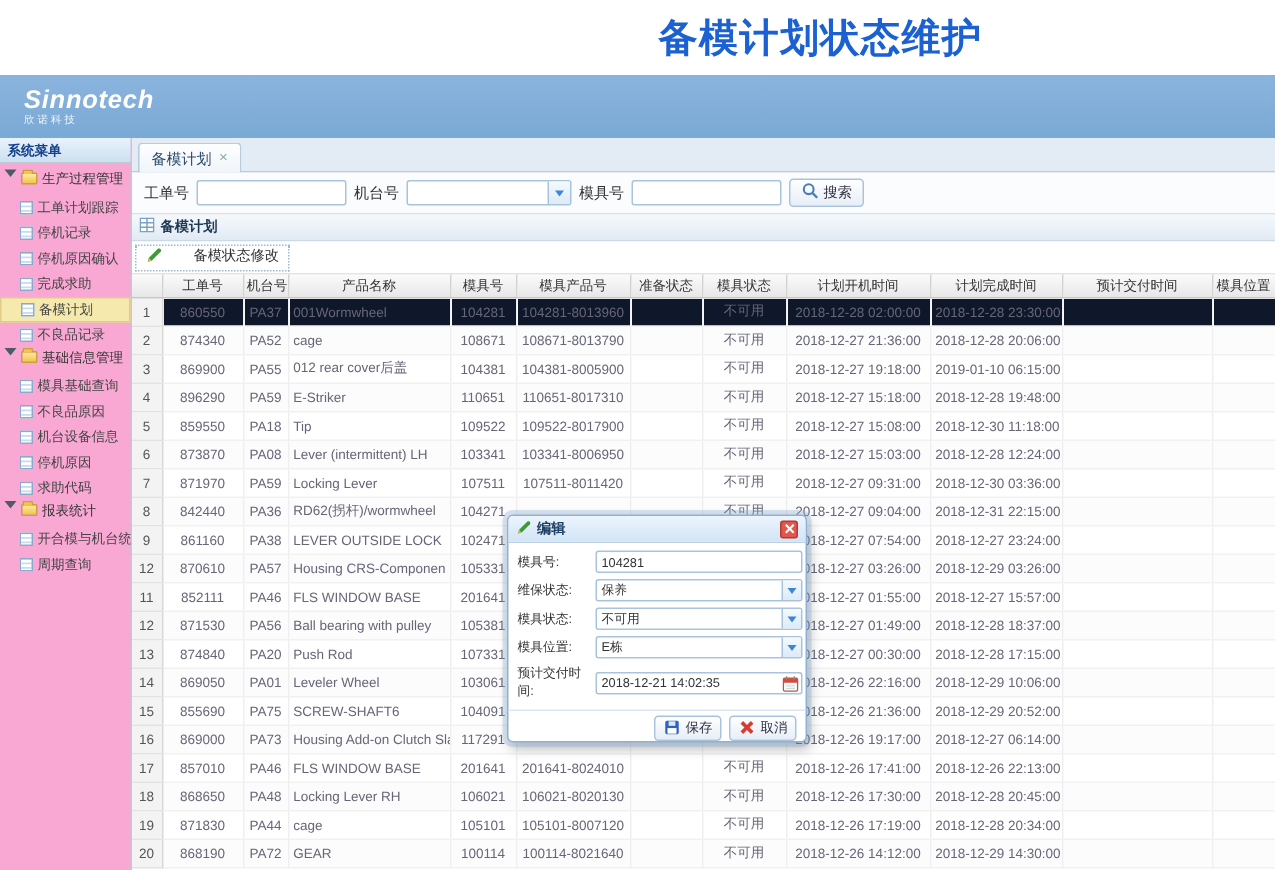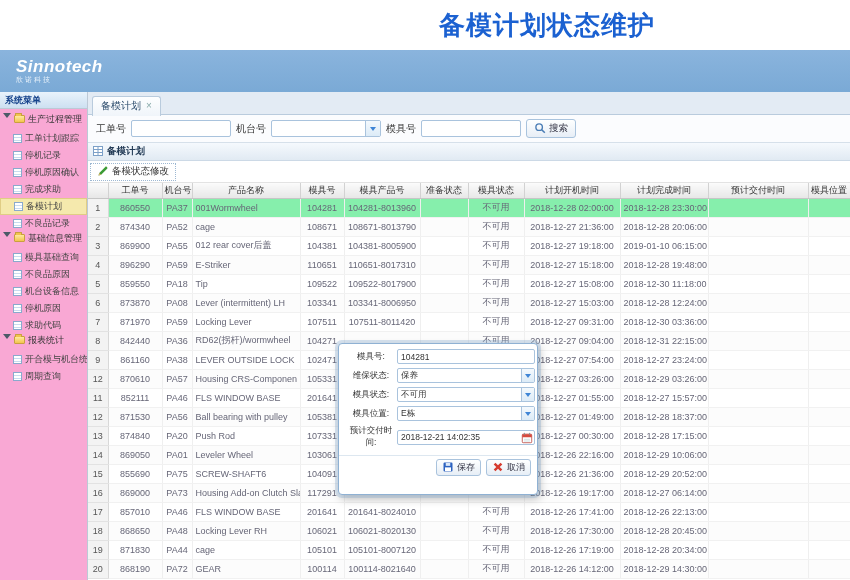--- a/index.html
+++ b/index.html
@@ -73,51 +73,51 @@
     display:flex;align-items:center;justify-content:center;}
   .chev{width:0;height:0;border-left:3.5px solid transparent;border-right:3.5px solid transparent;
     border-top:4.5px solid #3f85d6;}
   .btn{display:flex;align-items:center;gap:3px;height:19px;padding:0 7px;border:1px solid #a9c3dd;
     border-radius:3px;background:linear-gradient(#feffff,#e7eef6);font-size:9.5px;color:#334;cursor:pointer;}
   .btn svg{width:12px;height:12px;}
 
   .panel-hd{height:18px;background:linear-gradient(#f5f9fd,#e1eaf3);border-bottom:1px solid #ccd9e6;
     display:flex;align-items:center;gap:4px;padding-left:5px;font-size:9.5px;color:#223a55;font-weight:bold;}
   .toolbar{height:22px;background:#fff;border-bottom:1px solid #e3e3e3;display:flex;align-items:center;padding:1px 2px;}
-  .tool-btn{display:flex;align-items:center;gap:3px;height:18px;padding:0 6px;font-size:9.5px;color:#333;
+  .tool-btn{display:flex;align-items:flex-start;gap:20px;height:18px;padding:0 6px;font-size:9.5px;color:#333;
     background:#fff;border:1px dotted #9db8d2;cursor:pointer;}
   .tool-btn svg{width:12px;height:12px;}
 
   
   table.grid{border-collapse:collapse;table-layout:fixed;width:762px;}
   .grid th{height:15px;background:linear-gradient(#fbfbfb,#e7e7e7);border-right:1px solid #d2d2d2;
     border-bottom:1px solid #c6c6c6;font-size:9px;color:#333;font-weight:normal;
     white-space:nowrap;overflow:hidden;padding:0 2px;}
   .grid td{height:19px;font-size:9px;color:#667;border-right:1px solid #efefef;
     border-bottom:1px solid #f1f1f1;padding:0 3px;white-space:nowrap;overflow:hidden;text-align:center;}
   .grid td:nth-child(4){text-align:left;}
   .grid td.numcell{background:#f3f3f3;border-right:1px solid #d8d8d8;border-bottom:1px solid #e2e2e2;
     color:#555;text-align:center;}
-  .grid tr.selected td{background:#86efac;}
+  .grid tr.selected td{background:#0f172a;}
   .grid tr.selected td.numcell{background:#f3f3f3;}
   .grid tr:nth-child(even) td:not(.numcell){background:#fcfcfc;}
   .grid tr.selected:nth-child(even) td:not(.numcell){background:#f8efbf;}
 
   
   .modal{position:absolute;left:338px;top:343px;width:200px;height:152px;background:#fff;
     border:1px solid #8fb1d3;border-radius:4px;
     box-shadow:0 0 0 3px rgba(140,175,210,.35), 2px 4px 8px rgba(0,0,0,.25);}
   .modal-hd{height:18px;background:linear-gradient(#ecf5fd,#d2e4f5);border-bottom:1px solid #b9cfe4;
     border-radius:3px 3px 0 0;display:flex;align-items:center;gap:3px;padding:0 5px;
     font-size:9.5px;color:#1d3f63;font-weight:bold;}
   .modal-hd svg{width:11px;height:11px;}
   .modal-close{margin-left:auto;width:12px;height:12px;background:#e2574c;border:1px solid #b8392f;
     border-radius:2px;display:flex;align-items:center;justify-content:center;cursor:pointer;}
   .modal-close svg{width:7px;height:7px;}
-  .modal-body{padding:5px 2px 2px 6px;text-align:center;}
+  .modal-body{padding:5px 2px 2px 6px;}
   .m-row{display:flex;align-items:center;margin-bottom:4px;}
   .m-label{width:52px;flex:none;font-size:8.5px;color:#333;}
   .m-input{flex:1;height:15px;border:1px solid #a9c3dd;border-radius:2px;background:#fff;
     display:flex;align-items:center;position:relative;padding:0 3px;font-size:8.5px;color:#333;}
   .m-input .m-trigger{position:absolute;right:0;top:0;width:13px;height:100%;
     background:linear-gradient(#f4f9fd,#dcebf7);border-left:1px solid #a9c3dd;
     display:flex;align-items:center;justify-content:center;}
   .m-input .cal{position:absolute;right:1px;top:1px;width:12px;height:12px;}
   .modal-ft{display:flex;justify-content:flex-end;gap:5px;padding:3px 6px;border-top:1px solid #dde7f0;}
   .modal-ft .btn{height:17px;font-size:9px;padding:0 5px;}
@@ -620,20 +620,35 @@
           <td>2018-12-26 14:12:00</td>
           <td>2018-12-29 14:30:00</td>
           <td></td>
           <td></td>
         </tr>
       </tbody>
   </table>
 </div>
 
 <div class="modal">
+  <div class="modal-hd">
+    <span>
+      <svg viewBox="0 0 16 16">
+          <path d="M2 14 L3 10.5 L11 2.5 C11.5 2 12.5 2 13 2.5 L13.5 3 C14 3.5 14 4.5 13.5 5 L5.5 13 Z" fill="#3c9b35"></path>
+          <path d="M2 14 L3 10.5 L5.5 13 Z" fill="#d9b168"></path>
+        </svg>
+    </span>
+    <span>编辑</span>
+    <span class="modal-close">
+      <svg viewBox="0 0 8 8">
+          <line x1="1" y1="1" x2="7" y2="7" stroke="#fff" stroke-width="1.6"></line>
+          <line x1="7" y1="1" x2="1" y2="7" stroke="#fff" stroke-width="1.6"></line>
+        </svg>
+    </span>
+  </div>
   <div class="modal-body">
     <div class="m-row">
       <span class="m-label">模具号:</span>
       <div class="m-input">
         <span>104281</span>
       </div>
     </div>
     <div class="m-row">
       <span class="m-label">维保状态:</span>
       <div class="m-input">

